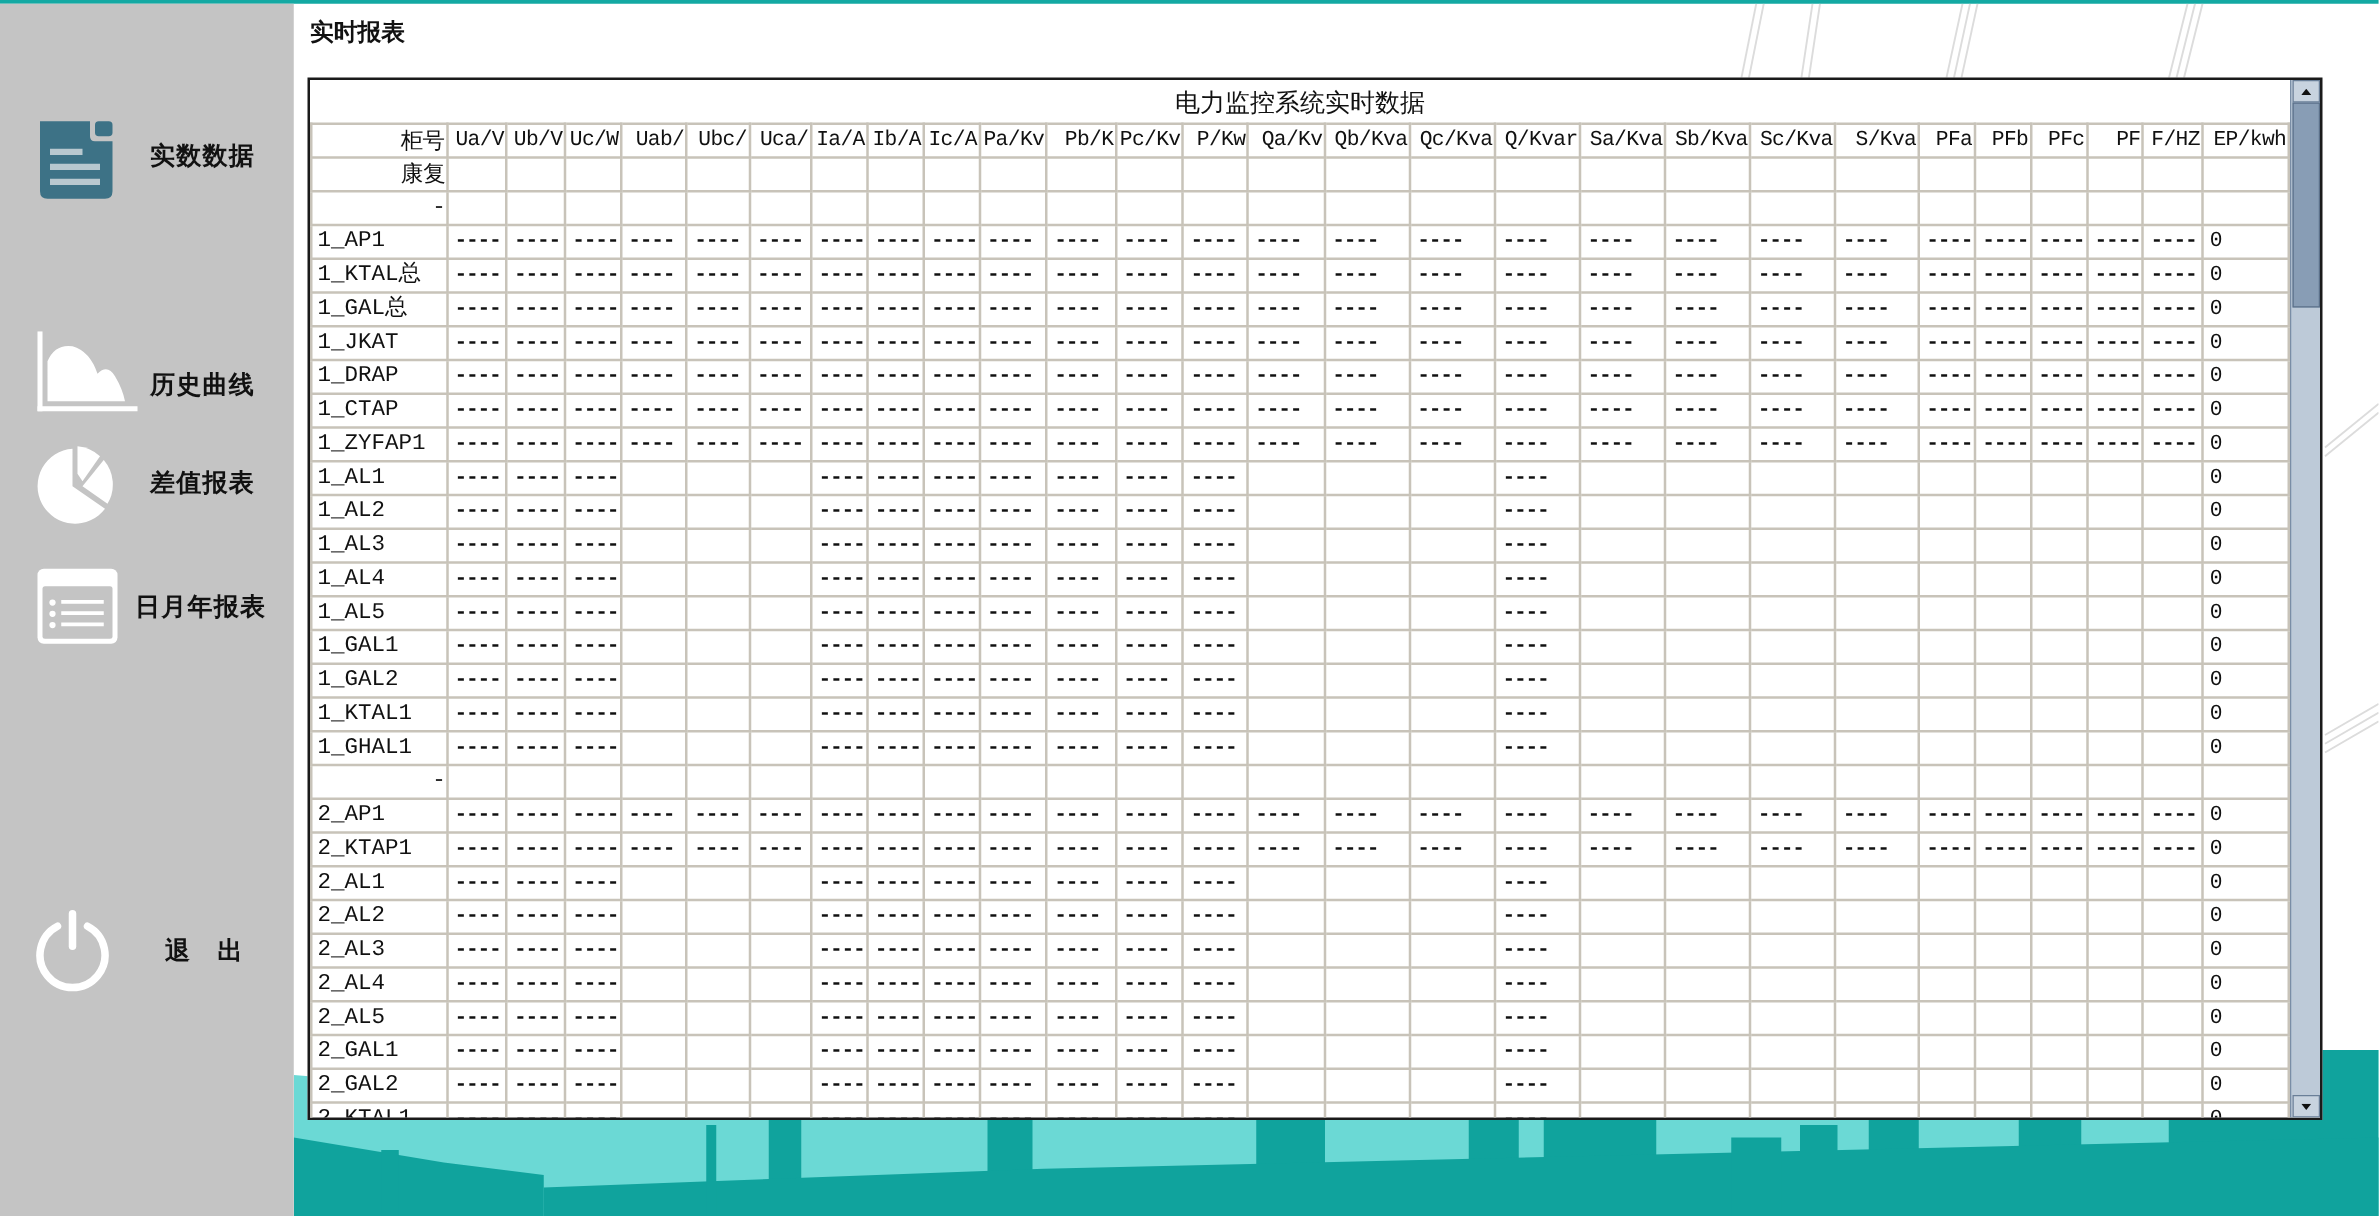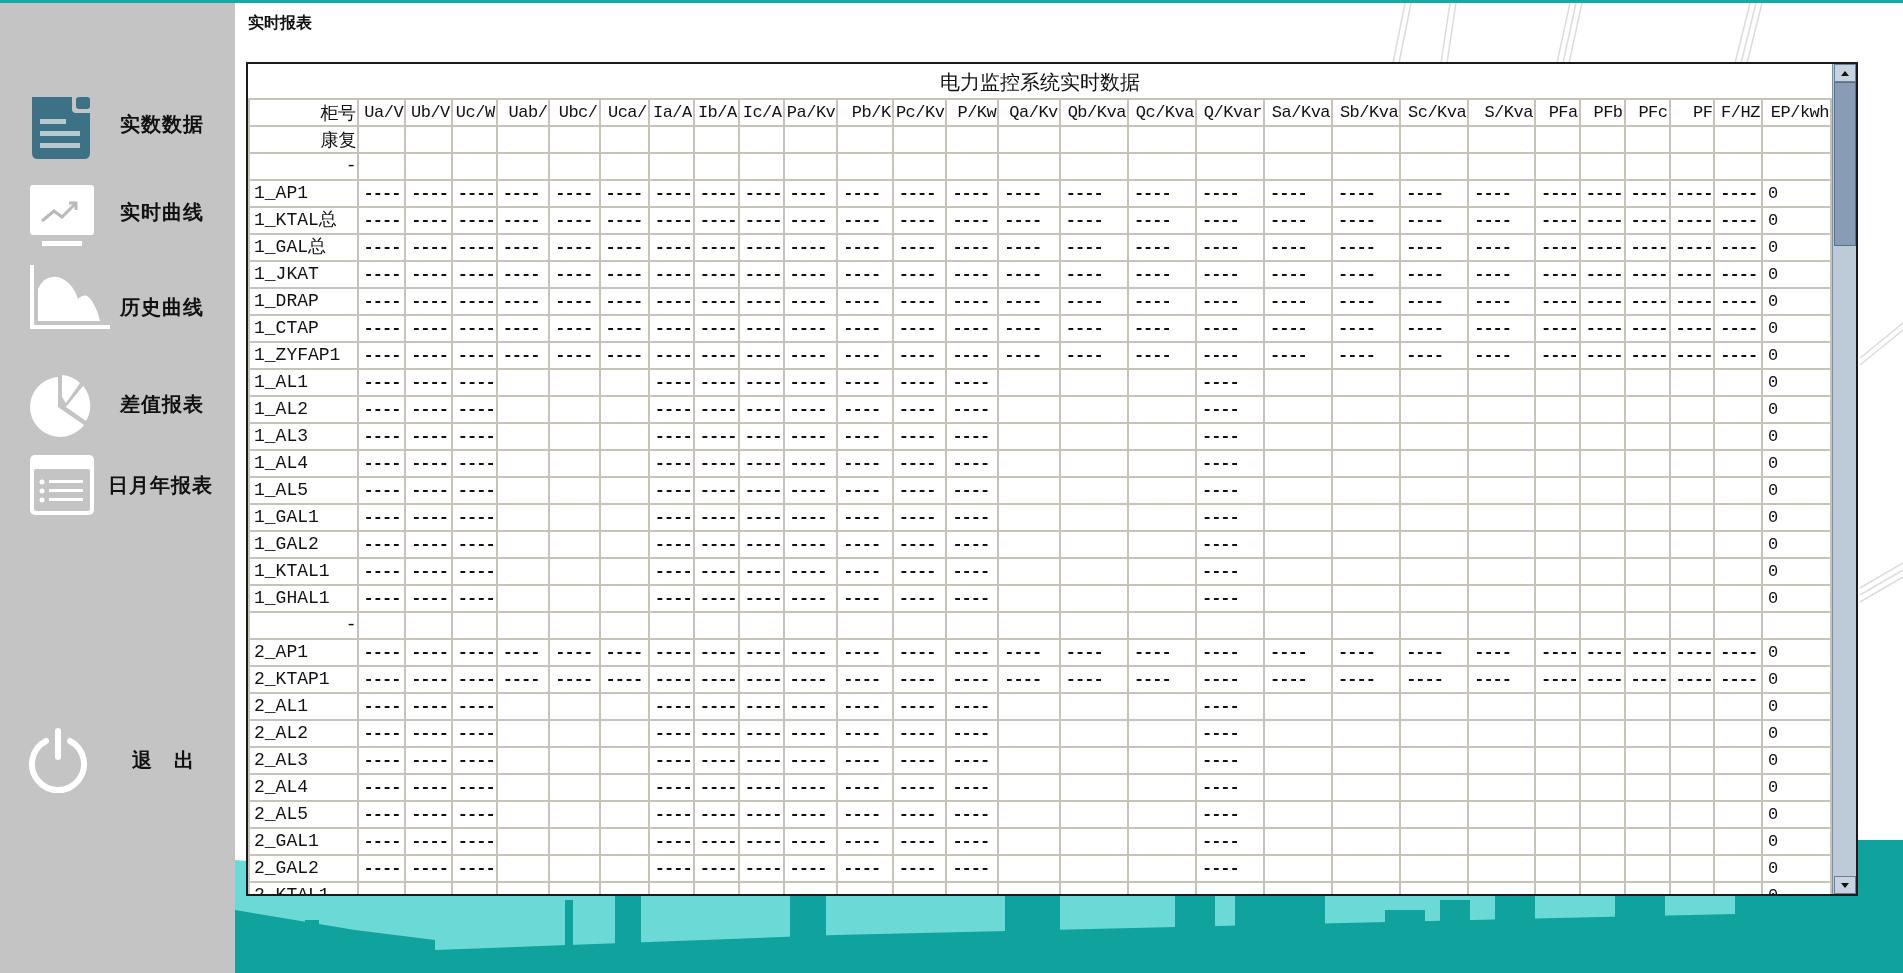--- a/index.html
+++ b/index.html
@@ -4,21 +4,21 @@
 <style>
   * { box-sizing: border-box; margin: 0; padding: 0; }
   html, body { width: 1903px; height: 973px; overflow: hidden; background: #ffffff; }
   body { position: relative; font-family: "DejaVu Sans", "Liberation Sans", sans-serif; }
   .topbar { position: absolute; left: 0; top: 0; width: 1903px; height: 3px; background: #14a9a3; }
   .sidebar { position: absolute; left: 0; top: 3px; width: 235px; height: 970px; background: #c4c4c4; }
   .nav-item { position: absolute; left: 0; width: 235px; height: 80px; cursor: pointer; }
   .nav-icon { position: absolute; left: 28px; width: 68px; height: 68px; }
   .nav-label { position: absolute; font-family: "DejaVu Sans", sans-serif; font-weight: bold; font-size: 20px; color: #111; letter-spacing: 1px; white-space: nowrap; }
 
-  .page-title { position: absolute; left: 248px; top: 13px; font-size: 16px; font-weight: bold; color: #111; }
+  .page-title { position: absolute; left: 248px; top: 13px; font-size: 19px; font-weight: bold; color: #111; }
 
   .bg-lines { position: absolute; left: 235px; top: 3px; width: 1668px; height: 970px; pointer-events: none; }
   .skyline { position: absolute; left: 235px; top: 840px; width: 1668px; height: 133px; }
 
   .report { position: absolute; left: 246px; top: 62px; width: 1612px; height: 834px; border: 2px solid #1a1a1a; background: #fff; overflow: hidden; }
   .report-inner { position: absolute; left: 0; top: 0; width: 1584px; height: 830px; overflow: hidden; }
   .report-title { position: absolute; left: 0; top: 0; width: 1584px; height: 18px; text-align: center; font-family: "DejaVu Sans", sans-serif; font-size: 20px; line-height: 36px; color: #111; }
   table.grid { position: absolute; left: 0; top: 34px; border-collapse: collapse; table-layout: fixed; font-family: "Liberation Mono", "DejaVu Sans Mono", monospace; font-size: 17px; color: #111; }
   table.grid td, table.grid th { border: 2px solid #c8c3b9; height: 27px; padding: 0 1px; white-space: nowrap; overflow: hidden; font-weight: normal; text-align: left; vertical-align: middle; line-height: 23px; }
   table.grid th { text-align: right; letter-spacing: -0.5px; }
@@ -85,40 +85,31 @@
     <svg class="nav-icon" style="top:6px;" viewBox="0 0 68 68">
       <path d="M4 4 L44 4 L44 16 Q44 20 48 20 L62 20 L62 60 Q62 66 56 66 L10 66 Q4 66 4 60 Z" fill="#3d7286"></path>
       <rect x="48" y="4" width="14" height="12" rx="3" fill="#3d7286"></rect>
       <rect x="12" y="26" width="26" height="5" fill="#b8c8cf"></rect>
       <rect x="12" y="38" width="40" height="5" fill="#b8c8cf"></rect>
       <rect x="12" y="50" width="40" height="5" fill="#b8c8cf"></rect>
     </svg>
     <span class="nav-label" style="left:120px; top:24px;">实数数据</span>
   </div>
 
-  <div class="nav-item" style="top:176px;">
-    <svg class="nav-icon" style="top:4px;" viewBox="0 0 68 68">
-      <rect x="2" y="2" width="64" height="50" rx="3" fill="#ffffff"></rect>
-      <rect x="14" y="58" width="40" height="5" fill="#ffffff"></rect>
-      <polyline points="14,38 26,28 34,34 48,20" stroke="#b9b9b9" stroke-width="3" fill="none"></polyline>
-      <polyline points="41,20 48,20 48,27" stroke="#b9b9b9" stroke-width="3" fill="none"></polyline>
-    </svg>
-    <span class="nav-label" style="left:120px; top:20px;">实时曲线</span>
-  </div>
 
   <div class="nav-item" style="top:262px;">
     <svg class="nav-icon" style="top:0px; left:28px; width:86px;" viewBox="0 0 86 68">
       <rect x="2" y="0" width="4" height="64" fill="#ffffff"></rect>
       <rect x="2" y="60" width="80" height="4" fill="#ffffff"></rect>
       <path d="M10 56 L10 24 Q16 10 30 12 Q44 16 50 34 Q58 26 64 36 Q70 46 72 56 Z" fill="#ffffff"></path>
     </svg>
     <span class="nav-label" style="left:120px; top:29px;">历史曲线</span>
   </div>
 
-  <div class="nav-item" style="top:366px;text-decoration:underline;">
+  <div class="nav-item" style="top:348px;text-decoration:underline;">
     <svg class="nav-icon" style="top:4px;" viewBox="0 0 68 68">
       <path d="M30 4 A30 30 0 1 0 56 52 L30 34 Z" fill="#ffffff"></path>
       <path d="M34 2 A30 30 0 0 1 52 10 L38 30 L34 24 Z" fill="#ffffff"></path>
       <path d="M55 13 A30 30 0 0 1 58 48 L38 34 Z" fill="#ffffff"></path>
     </svg>
     <span class="nav-label" style="left:120px; top:22px;">差值报表</span>
   </div>
 
   <div class="nav-item" style="top:446px;">
     <svg class="nav-icon" style="top:4px;" viewBox="0 0 68 68">

